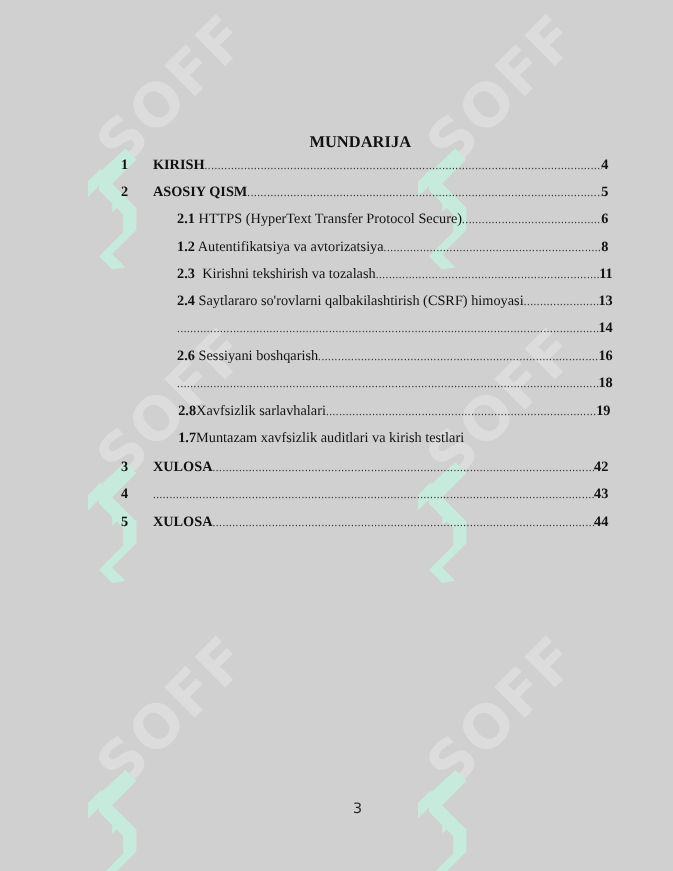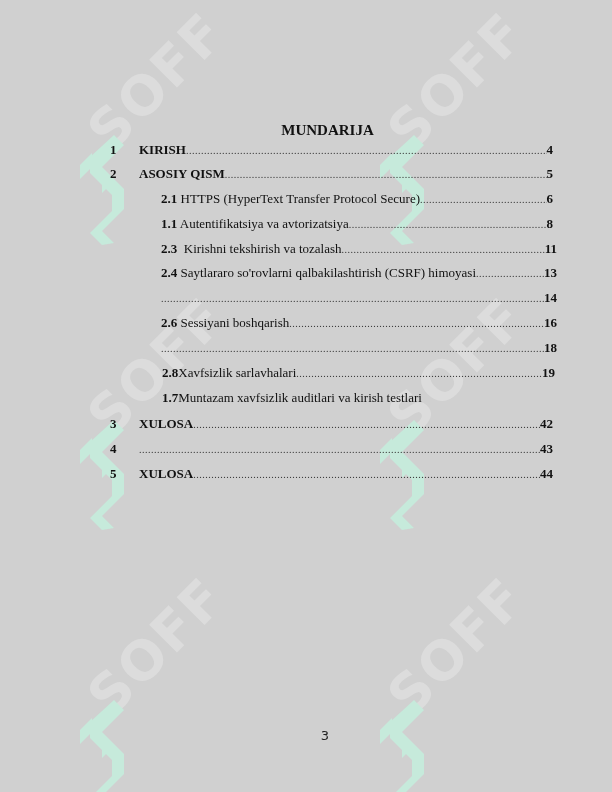--- a/index.html
+++ b/index.html
@@ -110,21 +110,21 @@
   <span class="dots"></span>
   <span class="page">5</span>
 </div>
 
 <div class="row" style="left:161px;width:392px;top:191px">
   <span class="label"><b>2.1</b><span style="white-space:pre"> HTTPS (HyperText Transfer Protocol Secure)</span></span>
   <span class="dots"></span>
   <span class="page">6</span>
 </div>
 <div class="row" style="left:161px;width:392px;top:216px">
-  <span class="label"><b>1.1</b><span style="white-space:pre"> Autentifikatsiya va avtorizatsiya</span></span>
+  <span class="label"><b>1.2</b><span style="white-space:pre"> Autentifikatsiya va avtorizatsiya</span></span>
   <span class="dots"></span>
   <span class="page">8</span>
 </div>
 <div class="row" style="left:161px;width:396px;top:241px">
   <span class="label"><b>2.3</b><span style="white-space:pre">  Kirishni tekshirish va tozalash</span></span>
   <span class="dots"></span>
   <span class="page">11</span>
 </div>
 <div class="row" style="left:161px;width:396px;top:265px">
   <span class="label"><b>2.4</b><span style="white-space:pre"> Saytlararo so'rovlarni qalbakilashtirish (CSRF) himoyasi</span></span>

